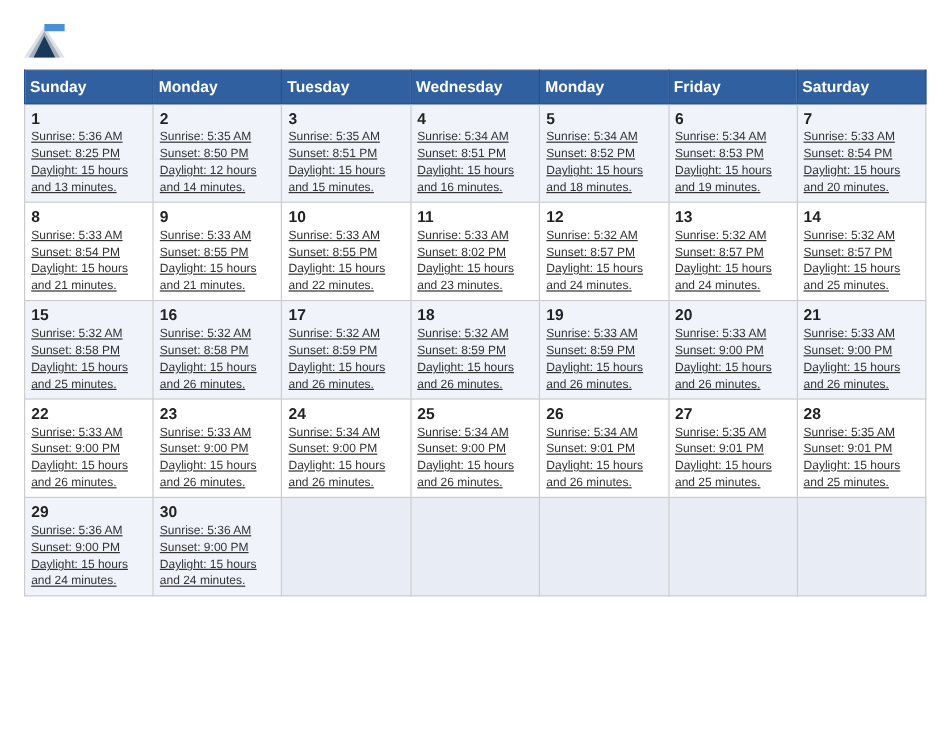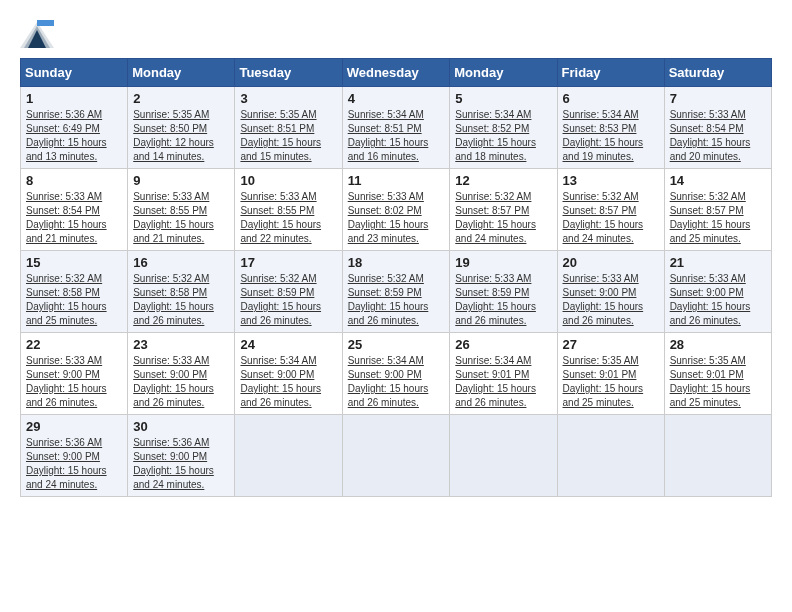--- a/index.html
+++ b/index.html
@@ -127,21 +127,21 @@
         <th>Friday</th>
         <th>Saturday</th>
       </tr>
   </thead>
   <tbody id="calendar-body">
   <tr>
         <td>
         <span class="day-num">1</span>
         <div class="day-info">
           <span>Sunrise: 5:36 AM</span><br>
-          <span>Sunset: 6:49 PM</span><br>
+          <span>Sunset: 8:25 PM</span><br>
           <span>Daylight: 15 hours and 13 minutes.</span>
         </div>
       </td>
         <td>
         <span class="day-num">2</span>
         <div class="day-info">
           <span>Sunrise: 5:35 AM</span><br>
           <span>Sunset: 8:50 PM</span><br>
           <span>Daylight: 12 hours and 14 minutes.</span>
         </div>

